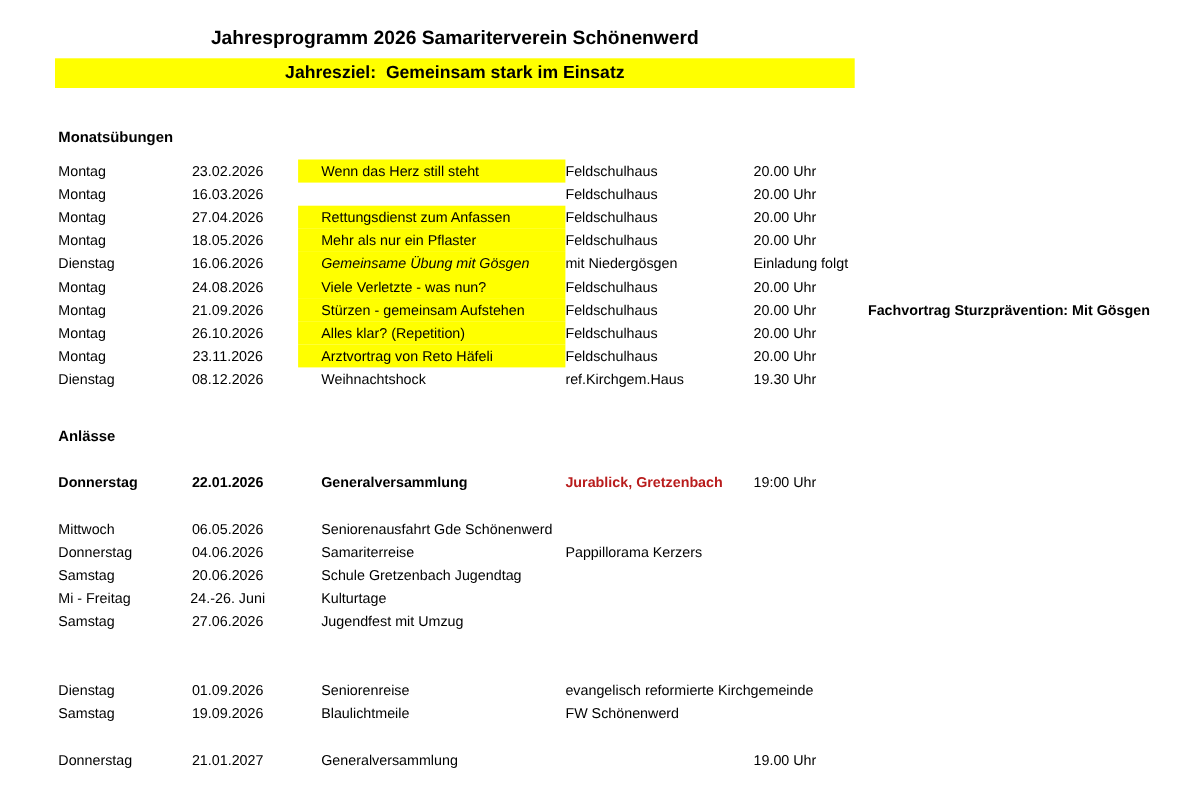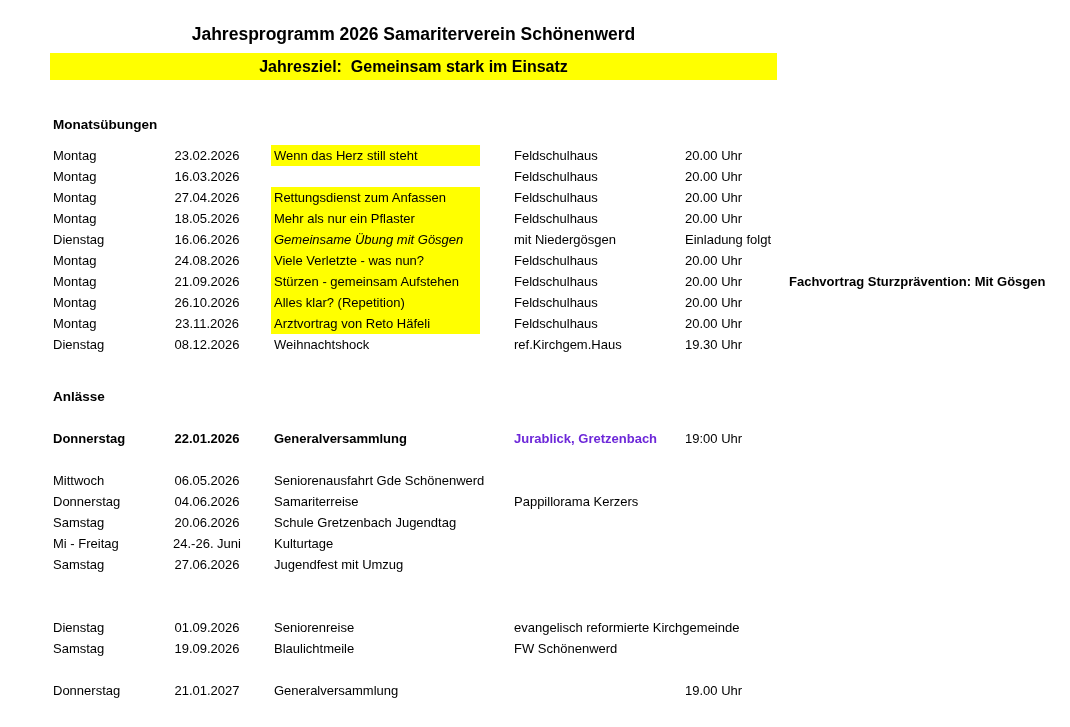--- a/index.html
+++ b/index.html
@@ -62,28 +62,28 @@
     white-space: nowrap;
   }
   .cell {
     position: absolute;
     top: 0;
     height: 21px;
     overflow: visible;
   }
   .c-day   { left: 53px;  width: 92px;  }
   .c-date  { left: 145px; width: 124px; text-align: center; }
-  .c-event { left: 271px; width: 209px; padding-left: 3px; box-sizing: border-box; }
+  .c-event { left: 271px; width: 243px; padding-left: 21px; box-sizing: border-box; }
   .c-loc   { left: 514px; width: 168px; }
   .c-time  { left: 685px; width: 100px; }
   .c-note  { left: 789px; width: 278px; font-weight: bold; }
   .hl   { background: #ffff00; }
   .it   { font-style: italic; }
   .bold { font-weight: bold; }
-  .red  { color: #6d28d9; }
+  .red  { color: #b91c1c; }
 </style>
 </head>
 <body>
 
 <div class="doc-title">Jahresprogramm 2026 Samariterverein Schönenwerd</div>
 
 <div class="goal-bar">Jahresziel:  Gemeinsam stark im Einsatz</div>
 
 <div class="section-heading" id="heading-monatsuebungen">Monatsübungen</div>
 

